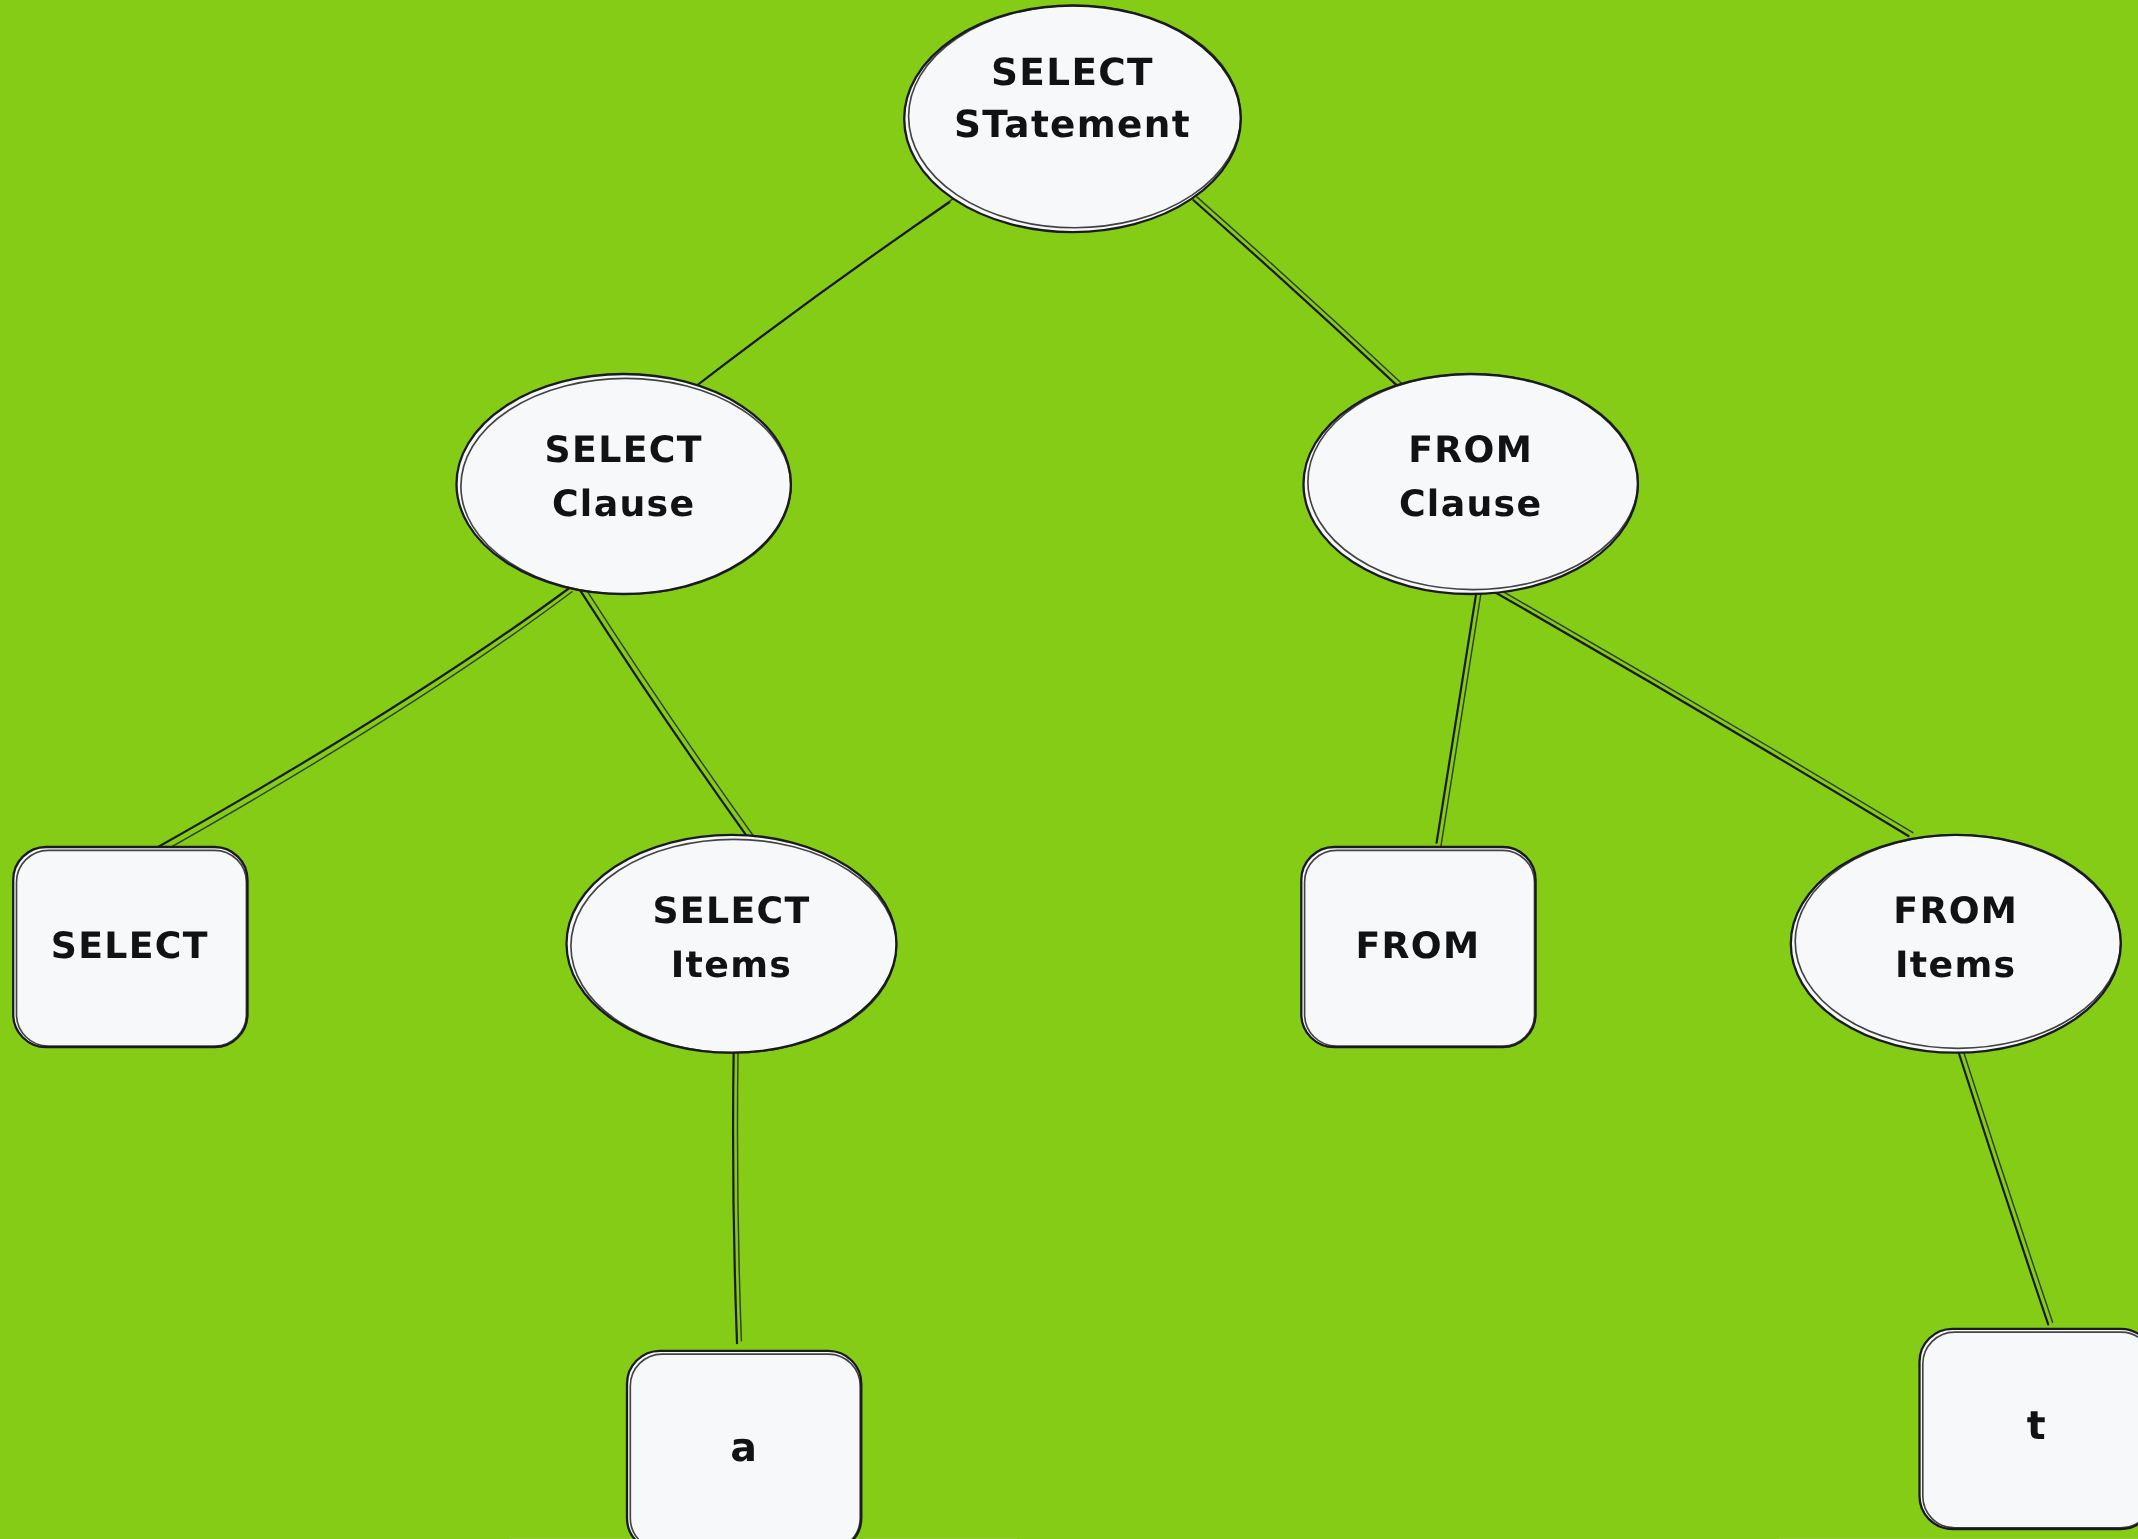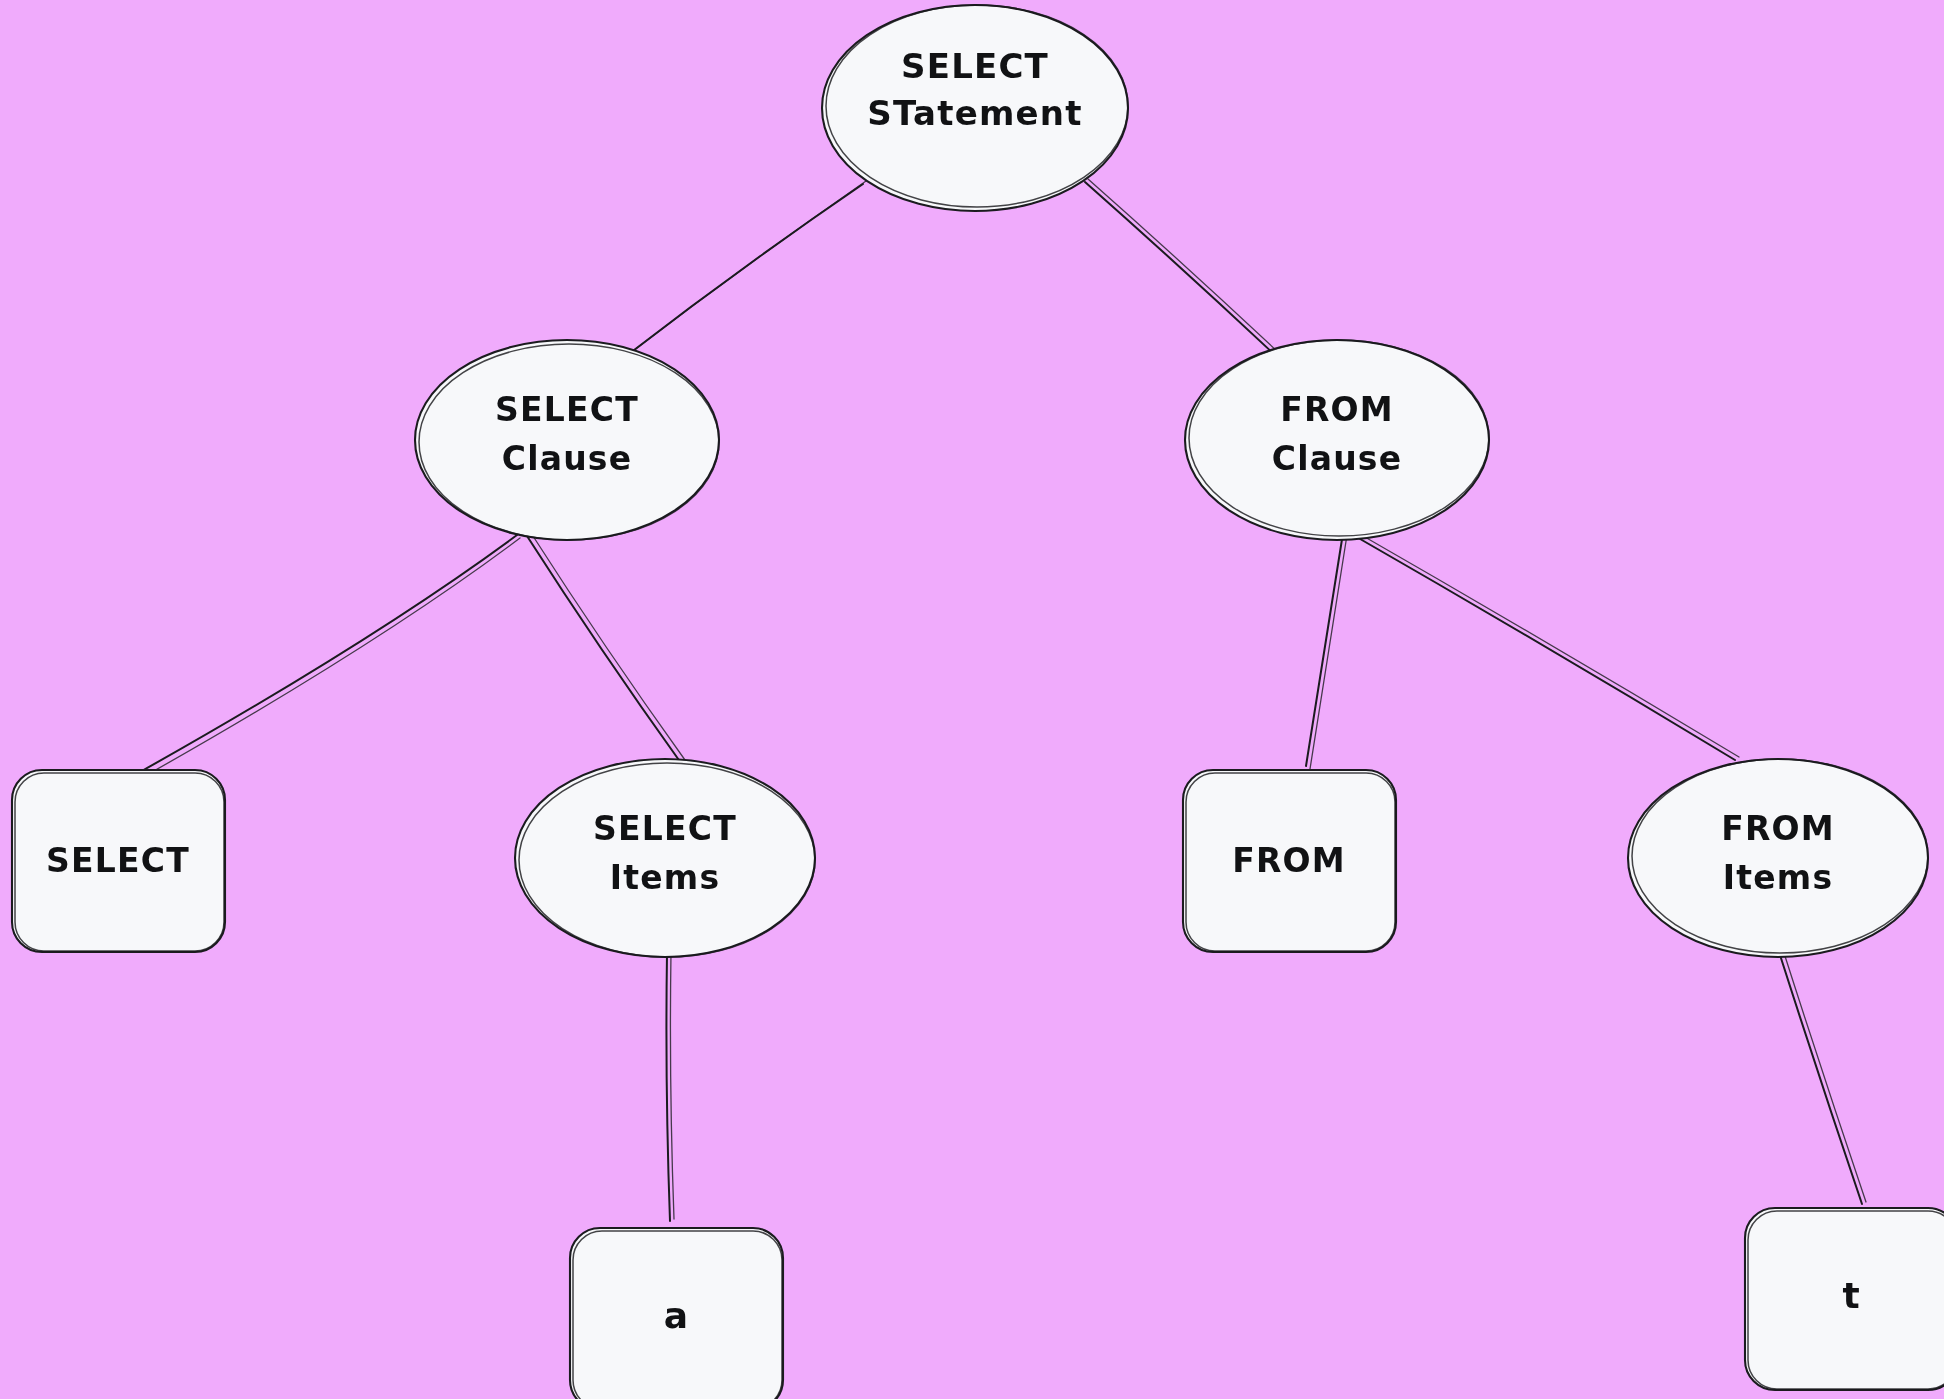--- a/index.html
+++ b/index.html
@@ -11,21 +11,21 @@
     width: 1944px;
     height: 1399px;
     background: #f2f3f5;
     font-family: "DejaVu Sans", sans-serif;
     overflow: hidden;
   }
   #diagram-root {
     position: relative;
     width: 1944px;
     height: 1399px;
-    background: #f0abfc;
+    background: #84cc16;
   }
   svg#tree-canvas {
     position: absolute;
     top: 0;
     left: 0;
     width: 1944px;
     height: 1399px;
     display: block;
   }
   .node-shape {

